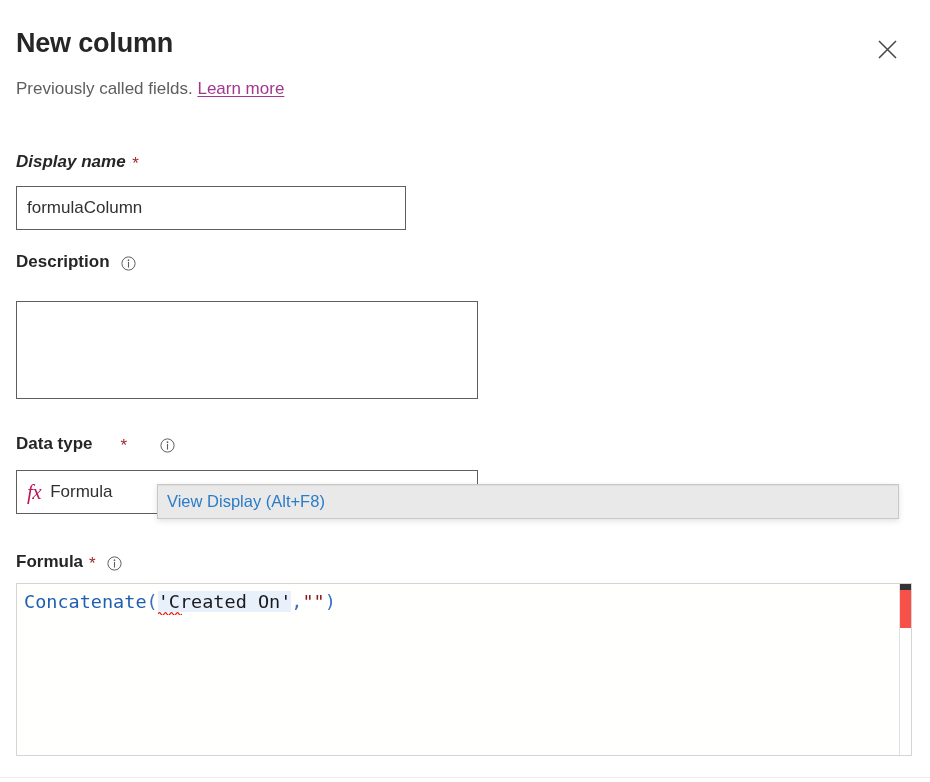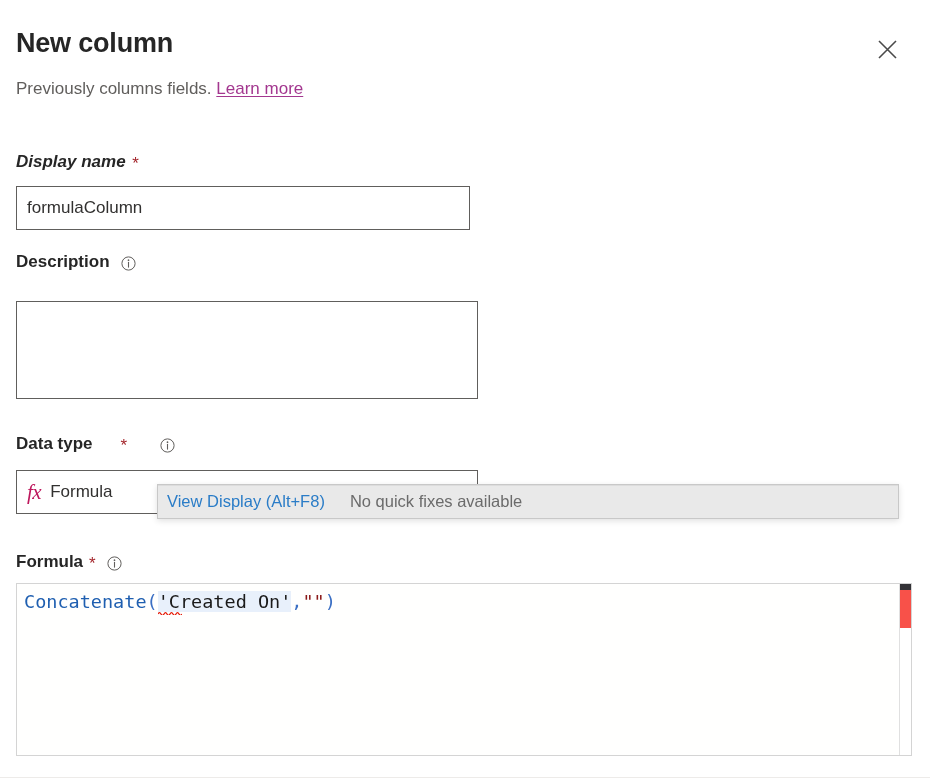--- a/index.html
+++ b/index.html
@@ -249,36 +249,36 @@
     width: 930px; height: 1px;
     background: #edebe9;
   }
 </style>
 </head>
 <body>
 
 <div class="panel-header">
   <div class="panel-title">New column</div>
   <div class="panel-subtitle">
-    <span>Previously columns fields. </span><span class="learn-more-link">Learn more</span>
+    <span>Previously called fields. </span><span class="learn-more-link">Learn more</span>
   </div>
   <button class="close-button">
     <span>
       <svg width="21" height="21" viewBox="0 0 21 21" aria-hidden="true">
         <path d="M2 2 L19 19 M19 2 L2 19" stroke="#4a4a4a" stroke-width="1.6" fill="none"></path>
       </svg>
     </span>
   </button>
 </div>
 
 <div class="field-label" style="left:16px; top:152px;font-style:italic;">
   <span>Display name</span>
   <span class="req-star">*</span>
 </div>
-<input class="text-input" style="left: 16px; top: 186px; width: 454px; height: 44px;" value="formulaColumn">
+<input class="text-input" style="left: 16px; top: 186px; width: 390px; height: 44px;" value="formulaColumn">
 
 <div class="field-label" style="left:16px; top:252px;">
   <span>Description</span>
   <span class="info-icon">
     <svg width="15" height="15" viewBox="0 0 15 15" aria-hidden="true">
       <circle cx="7.5" cy="7.5" r="6.6" fill="none" stroke="#605e5c" stroke-width="1"></circle>
       <circle cx="7.5" cy="4.2" r="0.85" fill="#605e5c"></circle>
       <path d="M7.5 6.4 L7.5 11.1" stroke="#605e5c" stroke-width="1.1" stroke-linecap="round"></path>
     </svg>
   </span>
@@ -321,17 +321,16 @@
   <div class="editor-ruler-sep"></div>
   <div class="editor-overview-ruler">
     <div class="ruler-cursor-mark"></div>
     <div class="ruler-error-mark"></div>
   </div>
 </div>
 
 <div class="hover-tooltip">
   <div class="hover-actionbar">
     <span class="hover-action-link">View Display (Alt+F8)</span>
-    <span class="hover-action-note">No quick fixes available</span>
   </div>
 </div>
 
 <div class="bottom-divider"></div>
 
 </body></html>

